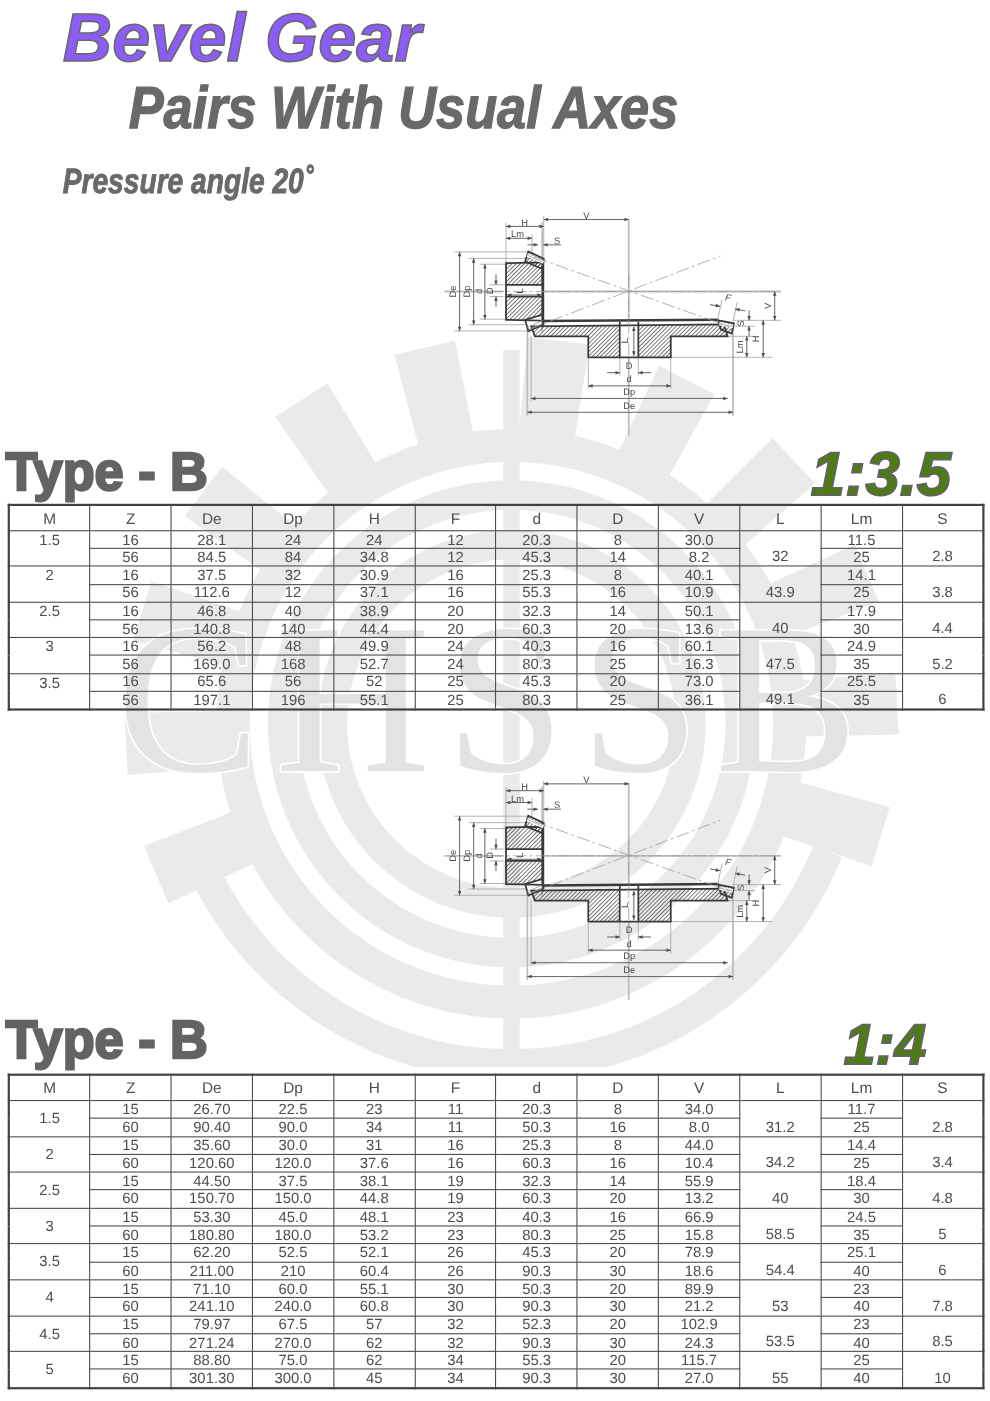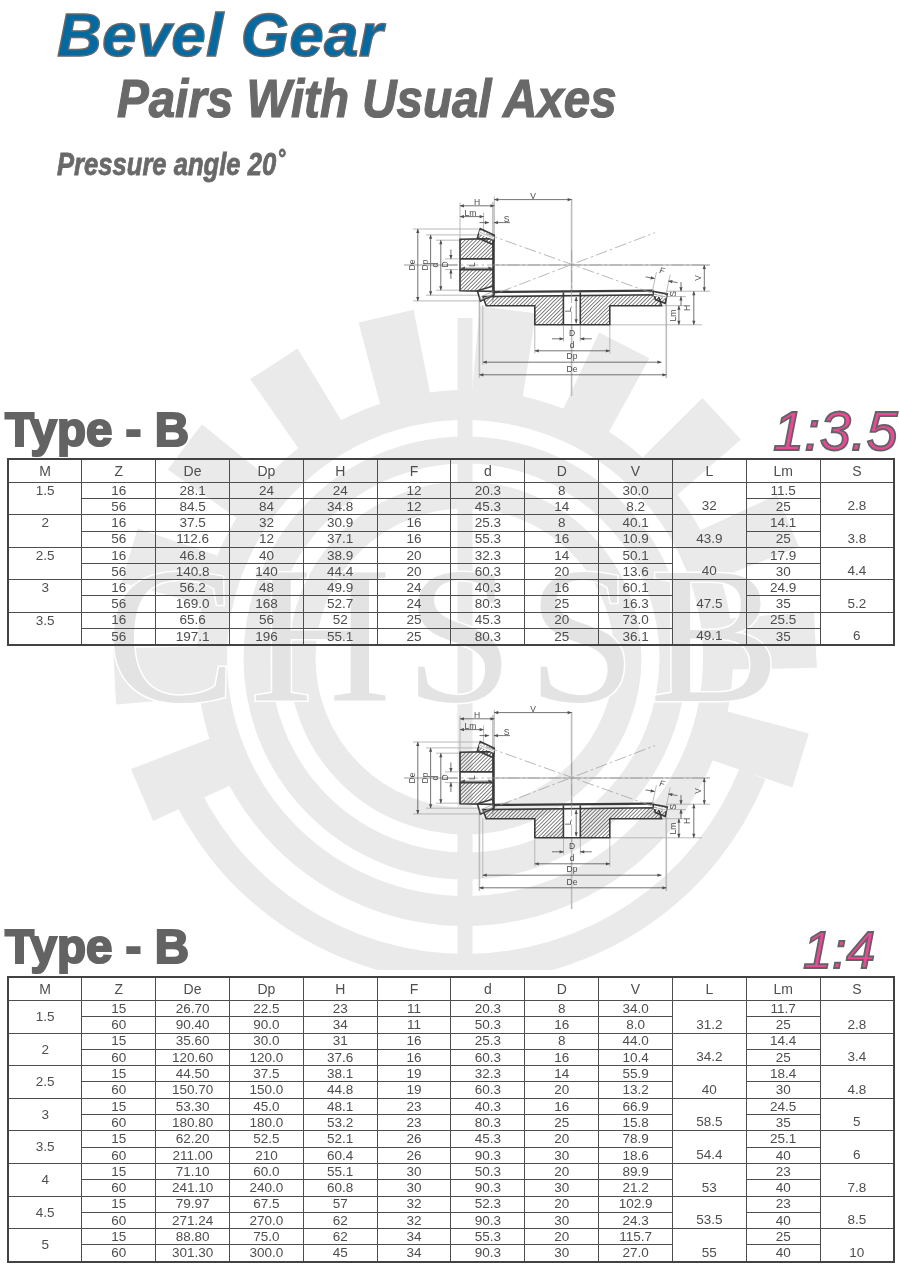--- a/index.html
+++ b/index.html
@@ -1,20 +1,20 @@
 <!DOCTYPE html>
 <html><head><meta charset="utf-8">
 <style>
 html,body{margin:0;padding:0;width:900px;height:1274px;background:#fff;overflow:hidden;font-family:"Liberation Sans",sans-serif;}
 .abs{position:absolute;}
-#ttl1{left:57px;top:-1px;font-size:62px;font-weight:bold;font-style:italic;color:#0369a1;-webkit-text-stroke:1.4px #696969;letter-spacing:0.2px;}
+#ttl1{left:57px;top:-1px;font-size:62px;font-weight:bold;font-style:italic;color:#8b5cf6;-webkit-text-stroke:1.4px #696969;letter-spacing:0.2px;}
 #ttl2{left:117px;top:67px;font-size:54px;font-weight:bold;font-style:italic;color:#696969;-webkit-text-stroke:1.2px #696969;transform:scaleX(0.88);transform-origin:0 0;}
 #ttl3{left:57px;top:146px;font-size:32px;font-weight:bold;font-style:italic;color:#696969;-webkit-text-stroke:0.8px #696969;transform:scaleX(0.80);transform-origin:0 0;}
 .th{font-size:49px;font-weight:bold;color:#636363;letter-spacing:0px;-webkit-text-stroke:2.2px #636363;transform:scaleX(0.97);transform-origin:0 0;}
-.ratio{font-size:56px;font-weight:normal;font-style:italic;color:#ec4899;margin-left:36px;-webkit-text-stroke:1.8px #636363;}
+.ratio{font-size:56px;font-weight:bold;font-style:italic;color:#4d7c0f;-webkit-text-stroke:1.8px #636363;}
 #h1a{left:5px;top:401px;}
 #r1a{left:737px;top:398px;}
 #h2a{left:5px;top:918px;}
 #r2a{left:767px;top:920px;font-size:52px;text-align:center;}
 table{border-collapse:collapse;table-layout:fixed;position:absolute;left:7px;width:888px;color:#4e4e4e;border:2px solid #424242;}
 table td{border:1px solid #4e4e4e;text-align:center;vertical-align:middle;padding:0;font-size:13.5px;line-height:1;overflow:hidden;}
 #tb1{top:458px;height:188px;}
 #tb2{top:976px;height:287px;}
 tr.hd td{height:22px;font-size:14px;}
 td.m.top{vertical-align:top;padding-top:1px;}

